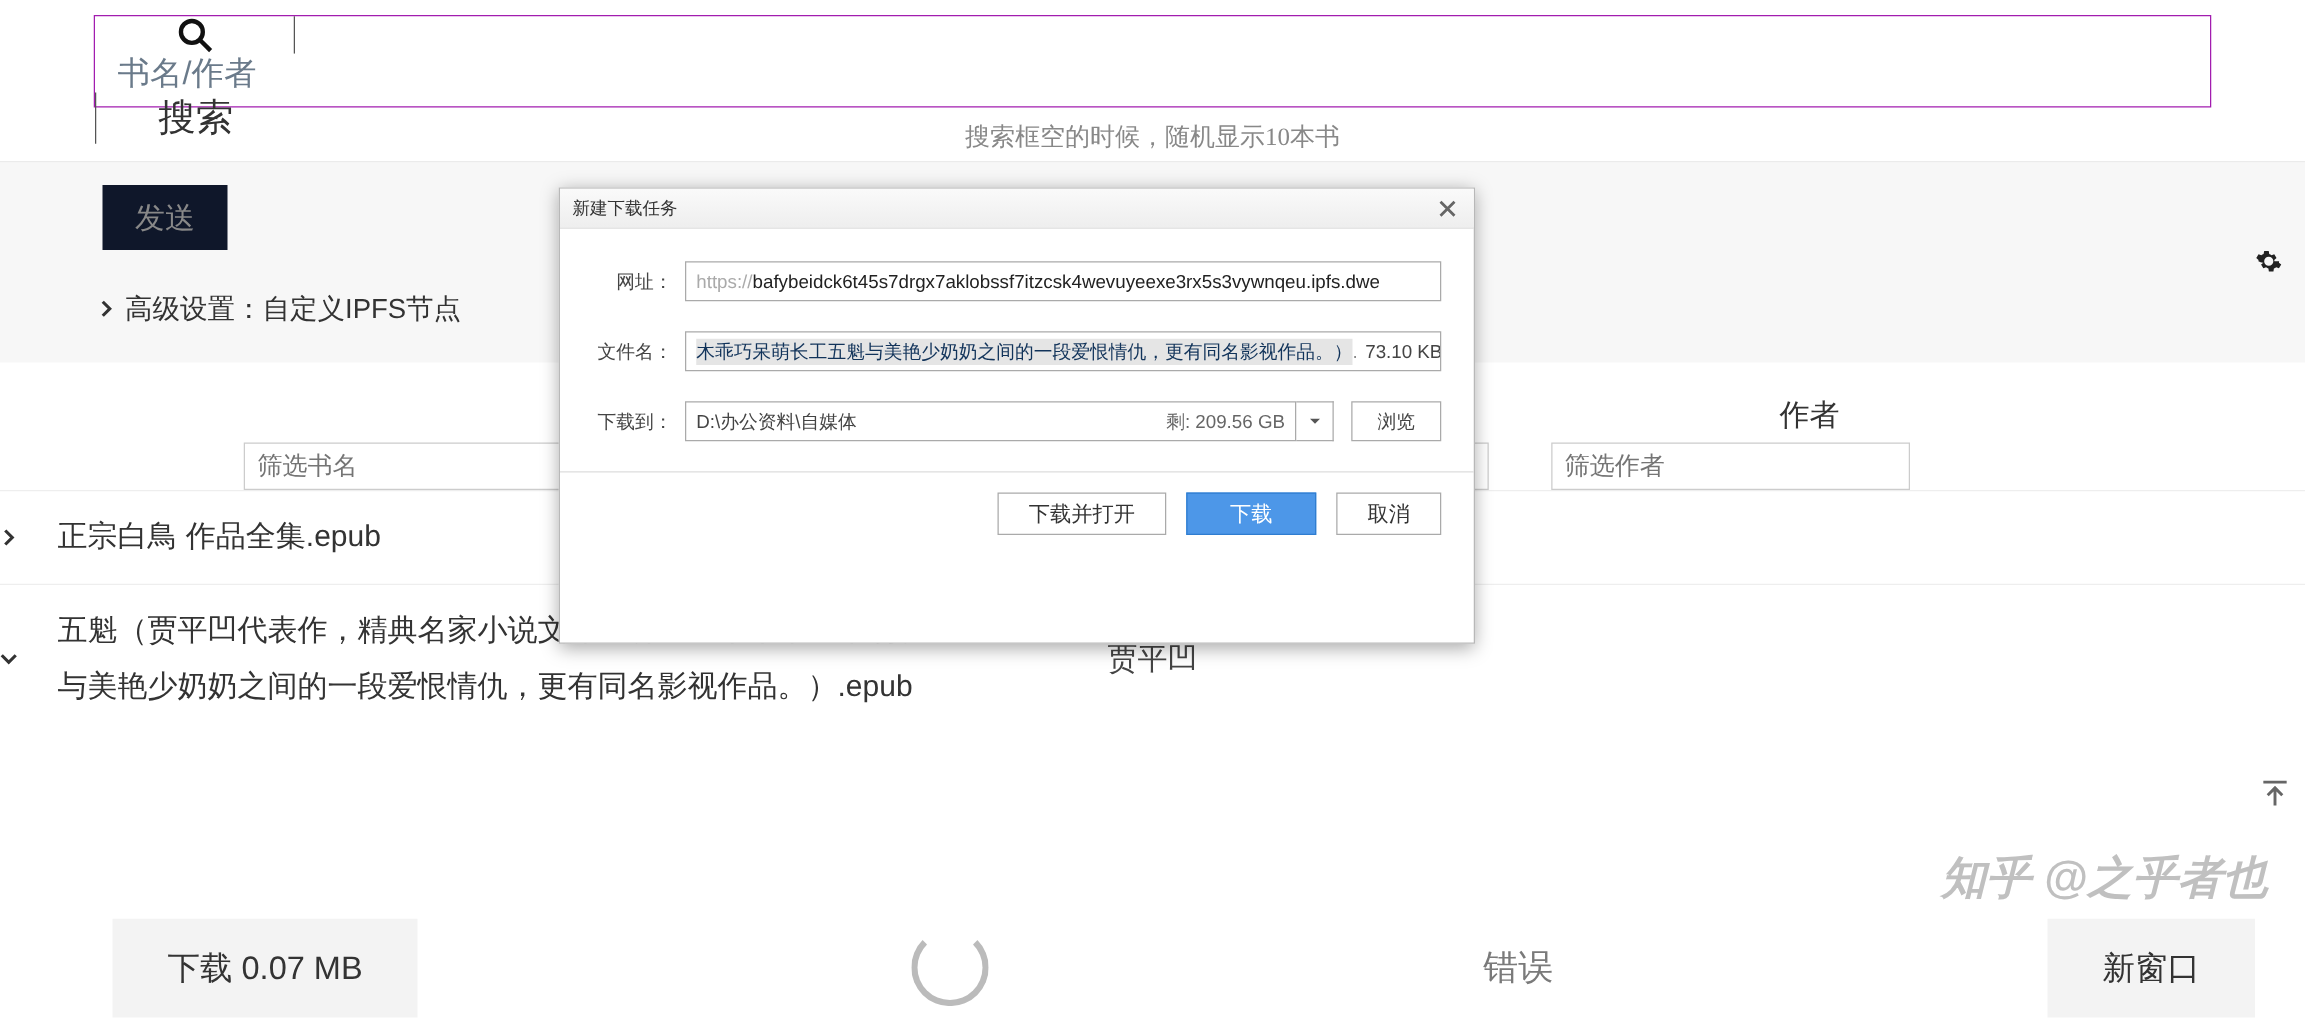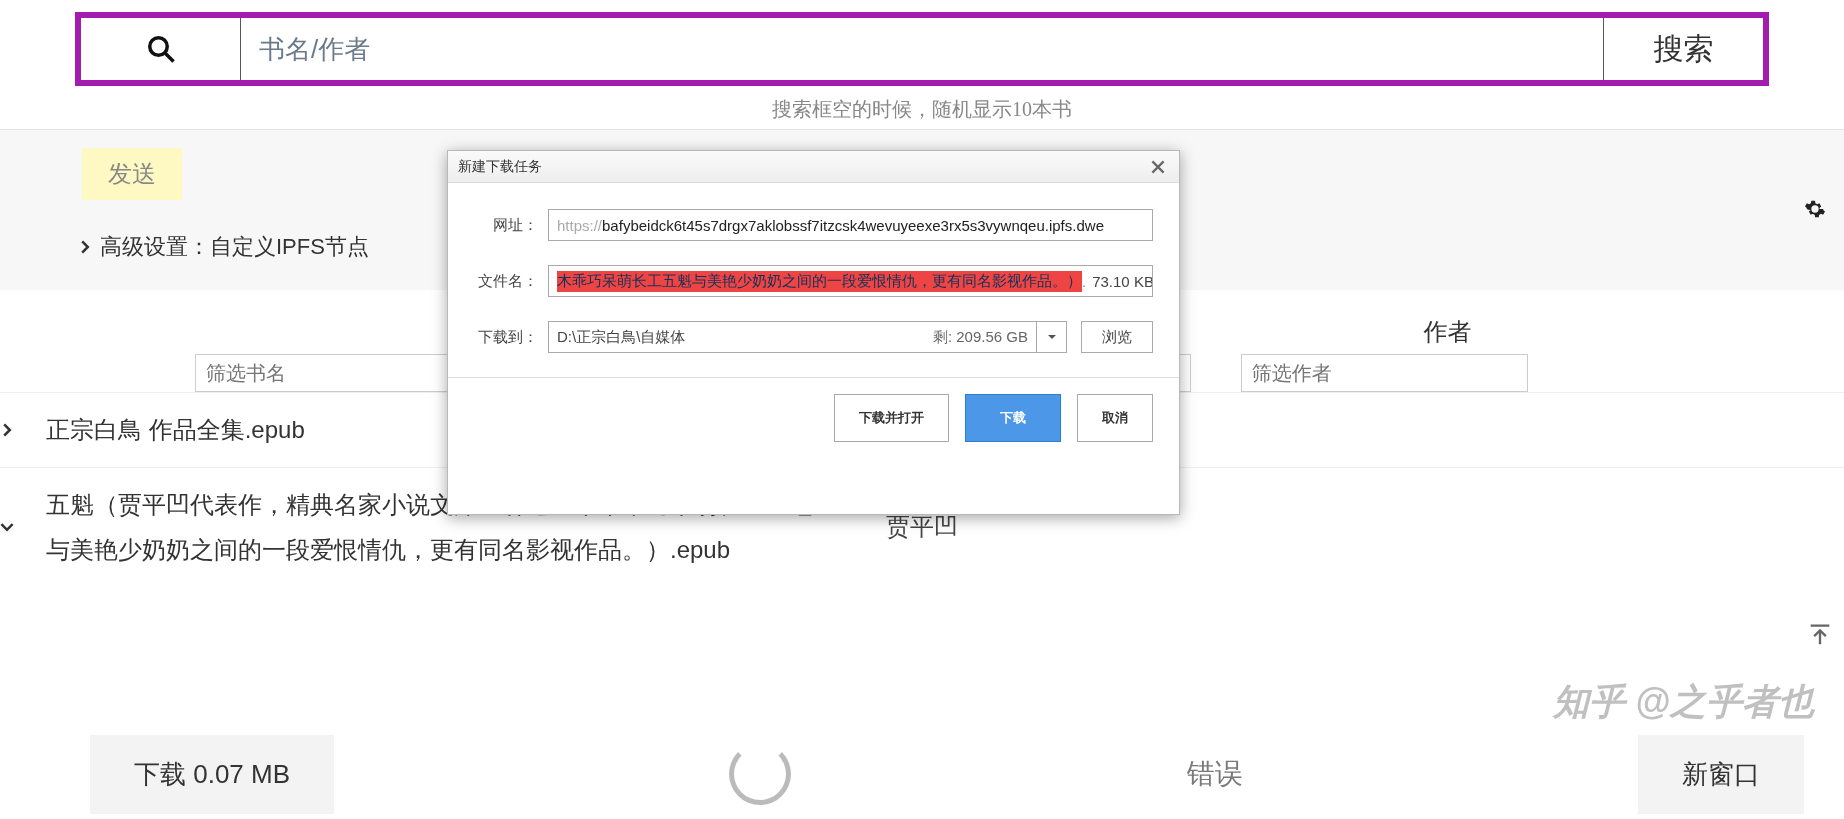--- a/index.html
+++ b/index.html
@@ -8,22 +8,23 @@
   background: #fff;
   width: 1844px;
   height: 819px;
   position: relative;
   overflow: hidden;
   color: #333;
 }
 .search-bar {
   display: flex;
   margin: 12px 75px 0 75px;
-  border: 6px solid #a21caf;
+  border: 1px solid #a21caf;
   height: 74px;
+  flex-direction: column;
 }
 .search-icon-box {
   width: 160px;
   display: flex;
   align-items: center;
   justify-content: center;
   border-right: 1px solid #555;
 }
 .search-input {
   flex: 1;
@@ -46,21 +47,21 @@
 .hint {
   text-align: center;
   color: #888;
   font-size: 20px;
   margin-top: 10px;
   font-family: Liberation Serif, serif;
 }
 .top-area { border-bottom: 1px solid #e5e5e5; padding-bottom: 6px; background:#fff; }
 .grey-band { background:#f7f7f7; height:160px; }
 .send-btn {
-  background:#fef9c3; color:#888; font-size:24px;
+  background:#0f172a; color:#888; font-size:24px;
   padding:10px 26px; display:inline-block; margin:0 0 0 82px;
   position:relative; top:18px;
 }
 .advanced {
   font-size:22px; margin:50px 0 0 78px; display:flex; align-items:center; gap:8px;
 }
 .gear { position:absolute; right:18px; top:198px; font-size:22px; color:#333; cursor:pointer; }
 .table-head {
   display:flex; font-size:24px; color:#333; margin-top:26px;
 }
@@ -107,28 +108,28 @@
 .dlg-close { cursor:pointer; font-size:18px; color:#666; padding:0 4px; }
 .dlg-body { padding:26px 26px 0 26px; font-size:15px; color:#444; }
 .dlg-row { display:flex; align-items:center; margin-bottom:24px; }
 .dlg-label { width:64px; text-align:right; margin-right:10px; }
 .dlg-field {
   flex:1; border:1px solid #aaa; height:32px; display:flex; align-items:center;
   padding:0 8px; background:#fff; overflow:hidden; white-space:nowrap;
 }
 .url-grey { color:#aaa; }
 .url-bold { color:#222; }
-.filename-sel { background:#ef4444; padding:1px 0; color:#11335a; }
+.filename-sel { background:#e5e5e5; padding:1px 0; color:#11335a; }
 .size-txt { margin-left:6px; color:#444; }
 .remain { color:#666; }
 .dl-dd { width:30px; height:32px; border:1px solid #aaa; border-left:none; display:flex; align-items:center; justify-content:center; cursor:pointer; }
 .browse-btn { margin-left:14px; border:1px solid #aaa; height:32px; padding:0 20px; background:#fff; cursor:pointer; font-size:15px; display:flex; align-items:center;}
 .dlg-divider { border-top:1px solid #ddd; margin:8px 0 16px 0; }
 .dlg-actions { display:flex; justify-content:flex-end; gap:16px; padding:0 26px 20px 26px; }
-.dlg-btn { border:1px solid #aaa; height:48px; padding:0 24px; font-size:13px; background:#fff; cursor:pointer; display:flex; align-items:center;font-weight:bold;}
+.dlg-btn { border:1px solid #aaa; height:34px; padding:0 24px; font-size:17px; background:#fff; cursor:pointer; display:flex; align-items:center;}
 .dlg-btn.primary { background:#4d97e8; color:#fff; border-color:#2f7dd0; padding:0 34px;}
 svg { display:block; }
 </style>
 </head>
 <body>
 
 <div class="top-area">
   <div class="search-bar">
     <div class="search-icon-box">
       <svg width="30" height="30" viewBox="0 0 24 24" fill="none" stroke="#111" stroke-width="2.8">
@@ -223,21 +224,21 @@
       <div class="dlg-label">文件名：</div>
       <div class="dlg-field">
         <span class="filename-sel">木乖巧呆萌长工五魁与美艳少奶奶之间的一段爱恨情仇，更有同名影视作品。）</span>
           <span style="color:#888">.</span>
           <span class="size-txt">73.10 KB</span>
       </div>
     </div>
     <div class="dlg-row">
       <div class="dlg-label">下载到：</div>
       <div class="dlg-field" style="justify-content:space-between">
-        <span>D:\正宗白鳥\自媒体</span>
+        <span>D:\办公资料\自媒体</span>
         <span class="remain">剩: 209.56 GB</span>
       </div>
       <div class="dl-dd">
         <svg width="10" height="10" viewBox="0 0 10 10" fill="#555">
             <path d="M1 3 L5 7 L9 3 Z"></path>
           </svg>
       </div>
       <div class="browse-btn">浏览</div>
     </div>
   </div>

